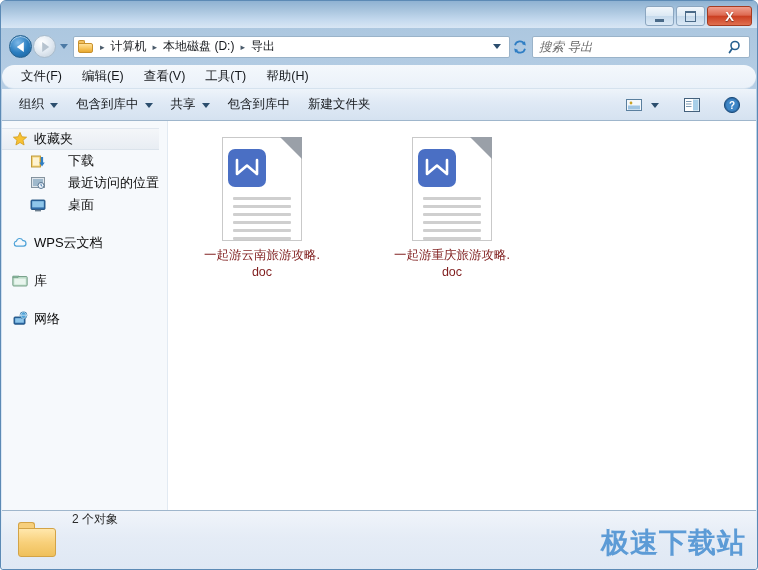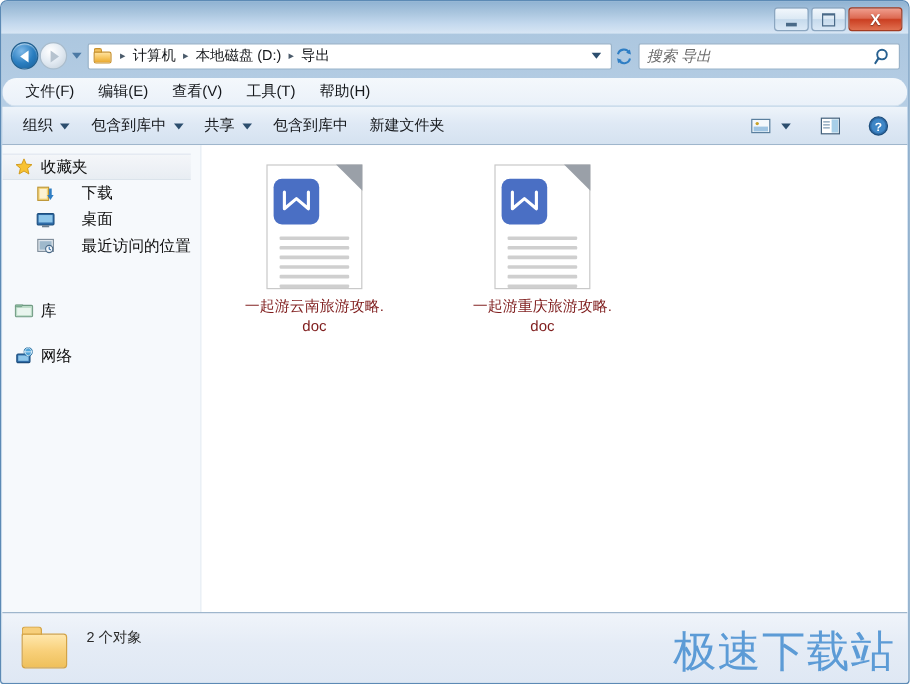--- a/index.html
+++ b/index.html
@@ -441,26 +441,25 @@
     border: 1px solid #d3a346;
     border-bottom: none;
     border-radius: 3px 3px 0 0;
     box-sizing: border-box;
   }
   #status-text {
     margin-left: 12px;
     font-size: 12px;
     color: #2a2a2a;
     align-self: flex-start;
-    margin-top: 12px;
   }
   #status-spacer { flex: 1; }
   #watermark {
-    font-size: 36px;
-    font-weight: normal;
+    font-size: 28px;
+    font-weight: bold;
     color: #5c9bd6;
     margin-right: 10px;
     letter-spacing: 1px;
     white-space: nowrap;
     align-self: center;
     margin-top: 6px;
   }
 </style>
 </head>
 <body>
@@ -600,42 +599,50 @@
             <path d="M12 4 L12 10" stroke="#2f7ec4" stroke-width="2.2"></path>
             <polygon points="9.3,9.4 14.7,9.4 12,13.6" fill="#2f7ec4"></polygon>
           </svg>
         </span>
         <span class="nav-label">下载</span>
       </div>
 
       <div class="nav-row child">
         <span class="nav-icon">
           <svg width="16" height="16" viewBox="0 0 16 16">
-            <rect x="1" y="3" width="14" height="9.5" rx="1" fill="#2f6ca8" stroke="#1d4e7d" stroke-width="0.9"></rect>
-            <rect x="2.2" y="4.2" width="11.6" height="6.2" fill="#8ec6ea"></rect>
-            <rect x="5" y="12.8" width="6" height="1.6" fill="#6d7f8f"></rect>
-          </svg>
-        </span>
-        <span class="nav-label">桌面</span>
-      </div>
-
-      <div class="nav-row child">
-        <span class="nav-icon">
-          <svg width="16" height="16" viewBox="0 0 16 16">
             <rect x="1.5" y="2.5" width="13" height="10" fill="#dfe6ec" stroke="#7b8a97" stroke-width="0.9"></rect>
             <rect x="3" y="4" width="10" height="7" fill="#9fb9cc"></rect>
             <circle cx="11" cy="10.5" r="3" fill="#f2f6fa" stroke="#4a6a88" stroke-width="0.9"></circle>
             <path d="M11 8.7 L11 10.5 L12.3 11.3" stroke="#2f6ca8" stroke-width="0.9" fill="none"></path>
           </svg>
         </span>
         <span class="nav-label">最近访问的位置</span>
       </div>
 
+      <div class="nav-row child">
+        <span class="nav-icon">
+          <svg width="16" height="16" viewBox="0 0 16 16">
+            <rect x="1" y="3" width="14" height="9.5" rx="1" fill="#2f6ca8" stroke="#1d4e7d" stroke-width="0.9"></rect>
+            <rect x="2.2" y="4.2" width="11.6" height="6.2" fill="#8ec6ea"></rect>
+            <rect x="5" y="12.8" width="6" height="1.6" fill="#6d7f8f"></rect>
+          </svg>
+        </span>
+        <span class="nav-label">桌面</span>
+      </div>
+
       <div class="nav-gap"></div>
 
+      <div class="nav-row top">
+        <span class="nav-icon">
+          <svg width="16" height="16" viewBox="0 0 16 16">
+            <path d="M4.2 11.2 a2.6 2.6 0 0 1 0.3 -5.1 a3.3 3.3 0 0 1 6.3 -0.5 a2.8 2.8 0 0 1 0.7 5.6 z" fill="none" stroke="#4fa3d8" stroke-width="1.2" stroke-linejoin="round"></path>
+          </svg>
+        </span>
+        <span class="nav-label">WPS云文档</span>
+      </div>
 
       <div class="nav-gap"></div>
 
       <div class="nav-row top">
         <span class="nav-icon">
           <svg width="16" height="16" viewBox="0 0 16 16">
             <rect x="0.8" y="3.5" width="14.4" height="9.5" rx="1" fill="#bcdcc8" stroke="#6f9a82" stroke-width="0.9"></rect>
             <path d="M0.8 4.6 L6 4.6 L7.1 3.1 L0.8 3.1 z" fill="#8fc2a4" stroke="#6f9a82" stroke-width="0.7"></path>
             <rect x="2.3" y="5.6" width="11.4" height="6" fill="#e9f5ee"></rect>
           </svg>

